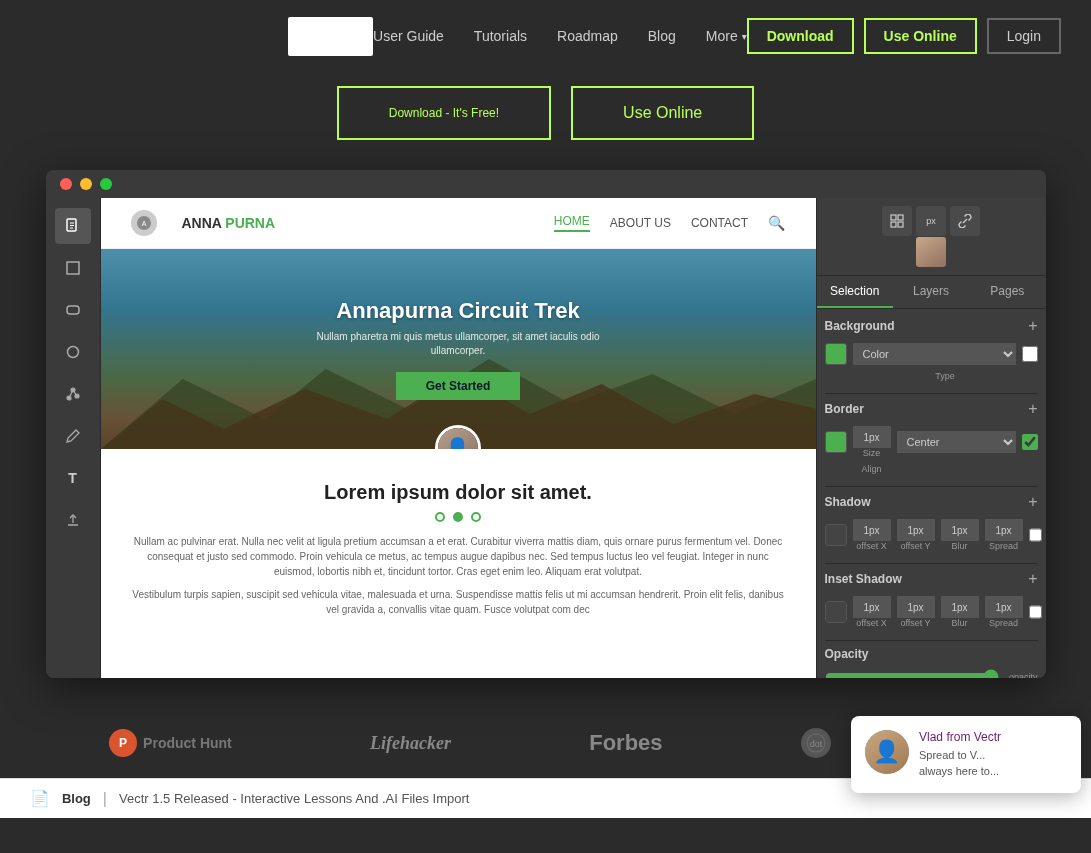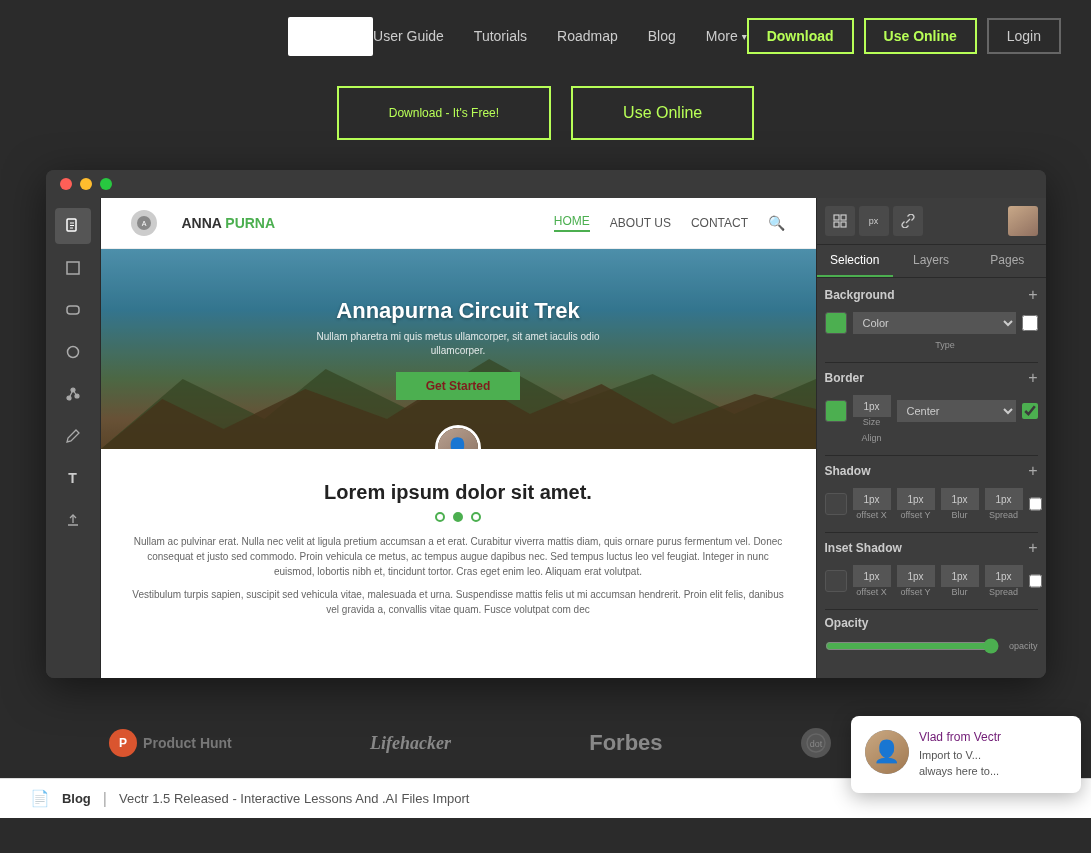--- a/index.html
+++ b/index.html
@@ -118,22 +118,22 @@
 
     
     .right-panel {
       width: 230px; background: #3d3d3d; border-left: 1px solid #2a2a2a;
       display: flex; flex-direction: column;
     }
     .panel-tabs {
       display: flex; border-bottom: 1px solid #2a2a2a;
     }
     .panel-tab-icons {
-      display: flex; padding: 8px; gap: 8px; border-bottom: 1px solid #2a2a2a;
-      background: #3d3d3d; align-items: center; justify-content: space-between;
+      display: flex; padding: 8px; gap: 1px; border-bottom: 1px solid #2a2a2a;
+      background: #3d3d3d; align-items: center; justify-content: space-between; flex-direction: column;
     }
     .panel-icon-group { display: flex; gap: 4px; }
     .panel-icon {
       width: 30px; height: 30px; display: flex; align-items: center; justify-content: center;
       background: #4a4a4a; border-radius: 3px; font-size: 12px; color: #ccc; cursor: pointer;
     }
     .panel-tab {
       flex: 1; text-align: center; padding: 8px 4px; font-size: 12px; color: #aaa;
       cursor: pointer; border-bottom: 2px solid transparent;
     }
@@ -319,21 +319,21 @@
 
           <div style="position:absolute;bottom:0;left:0;right:0;height:100px;">
             <svg width="100%" height="100%" viewBox="0 0 700 100" preserveAspectRatio="none">
               <polygon points="0,100 80,30 160,70 220,20 300,60 380,10 460,55 540,25 620,65 700,30 700,100" fill="rgba(60,80,40,0.7)"></polygon>
               <polygon points="0,100 60,50 120,80 200,40 280,70 350,25 420,65 490,35 560,75 640,45 700,60 700,100" fill="rgba(80,60,30,0.8)"></polygon>
             </svg>
           </div>
           <div class="hero-overlay">
             <div style="color:#fff;font-size:22px;font-weight:700;text-align:center;margin-bottom:6px;text-shadow:0 1px 3px rgba(0,0,0,0.4);">Annapurna Circuit Trek</div>
             <div style="color:rgba(255,255,255,0.85);font-size:10px;text-align:center;max-width:300px;margin-bottom:14px;line-height:1.4;">Nullam pharetra mi quis metus ullamcorper, sit amet iaculis odio ullamcorper.</div>
-            <button class="hero-cta" style="background:#4CAF50;color:#7f1d1d;border:none;padding:7px 30px;font-size:12px;cursor:pointer;font-weight:600;">Get Started</button>
+            <button class="hero-cta" style="background:#4CAF50;color:#0f172a;border:none;padding:7px 30px;font-size:12px;cursor:pointer;font-weight:600;">Get Started</button>
           </div>
 
           <div style="position:absolute;bottom:-22px;left:50%;transform:translateX(-50%);width:46px;height:46px;border-radius:50%;background:#888;border:3px solid #fff;overflow:hidden;z-index:2;">
             <div style="width:100%;height:100%;background:linear-gradient(145deg,#b8a090,#887060);display:flex;align-items:center;justify-content:center;font-size:20px;">👤</div>
           </div>
         </div>
 
         <div class="site-content" style="padding-top:32px;">
           <div class="site-content-title">Lorem ipsum dolor sit amet.</div>
           <div class="site-dots">
@@ -525,21 +525,21 @@
 <div class="chat-widget">
   <div class="chat-avatar">
     <div style="width:44px;height:44px;background:linear-gradient(145deg,#c9a882,#a07850);border-radius:50%;display:flex;align-items:center;justify-content:center;font-size:22px;">👤</div>
   </div>
   <div class="chat-content">
     <div class="chat-name">
       <span>Vlad</span>
       <span>from Vectr</span>
     </div>
     <div class="chat-text">
-      <span>Import to V...</span><br>
+      <span>Spread to V...</span><br>
       <span>always here to...</span>
     </div>
   </div>
 </div>
 
 <div class="footer-bar">
   <span class="footer-blog-icon">📄</span>
   <a href="#" class="footer-blog-link">Blog</a>
   <span class="footer-separator">|</span>
   <a href="#" class="footer-link">Vectr 1.5 Released - Interactive Lessons And .AI Files Import</a>

